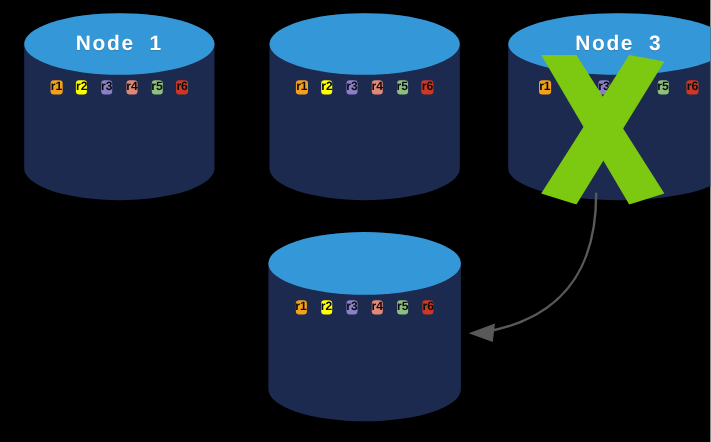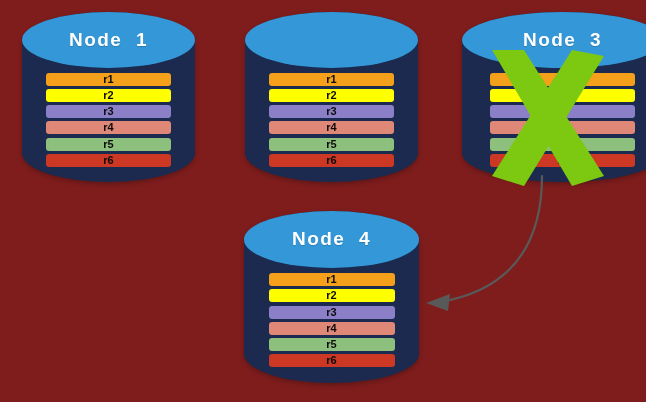--- a/index.html
+++ b/index.html
@@ -7,21 +7,21 @@
     padding: 0;
     background: #ffffff;
   }
   body {
     font-family: "Liberation Sans", sans-serif;
   }
   #canvas {
     position: relative;
     width: 646px;
     height: 402px;
-    background: #7f1d1d;
+    background: #000000;
     overflow: hidden;
   }
 
   
   .node {
     position: absolute;
   }
   .node-body {
     position: absolute;
     left: 0;
@@ -58,21 +58,21 @@
     text-shadow: 0 1px 1px rgba(0,0,0,0.18);
     white-space: pre;
   }
   .rows {
     position: absolute;
     left: 14%;
     right: 14%;
     top: 36%;
     bottom: 9%;
     display: flex;
-    flex-direction: column;
+    flex-direction: row;
     justify-content: space-between;
   }
   .row {
     height: 13px;
     border-radius: 3px;
     display: flex;
     align-items: center;
     justify-content: center;
     font-size: 11px;
     font-weight: bold;
@@ -144,21 +144,20 @@
   </div>
 
   <svg class="x-mark" style="left:486px; top:50px;" width="124" height="136" viewBox="0 0 124 136">
     <polygon points="6,0 38,0 118,126 86,136" fill="#7dc811"></polygon>
     <polygon points="86,0 118,6 38,136 6,126" fill="#7dc811"></polygon>
   </svg>
 
   <div class="node" style="left:244px; top:211px; width:175px; height:172px;">
     <div class="node-body"></div>
     <div class="node-top"></div>
-    <div class="node-title">Node  4</div>
     <div class="rows">
       <div class="row" style="background:#f5a01a;">r1</div>
       <div class="row" style="background:#ffff00;">r2</div>
       <div class="row" style="background:#8b7fc7;">r3</div>
       <div class="row" style="background:#e08878;">r4</div>
       <div class="row" style="background:#8dc07c;">r5</div>
       <div class="row" style="background:#cc3824;">r6</div>
     </div>
   </div>
 

